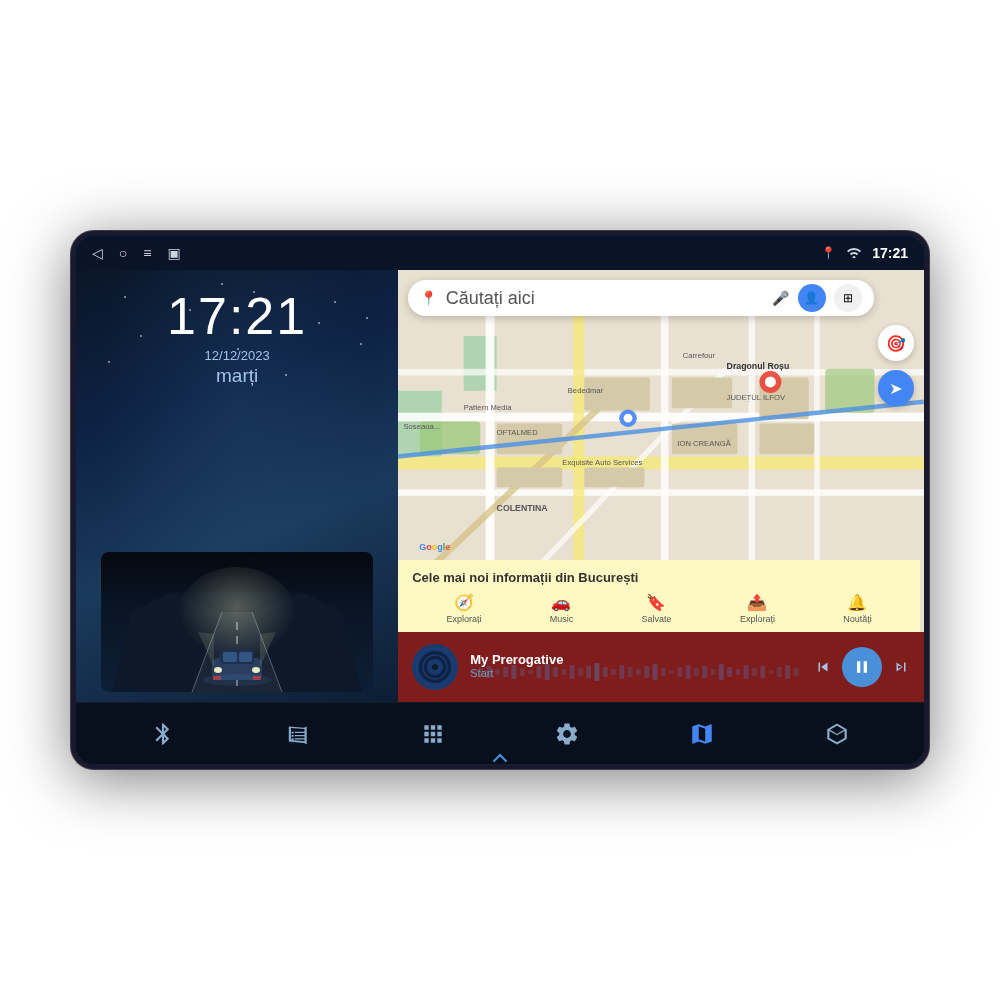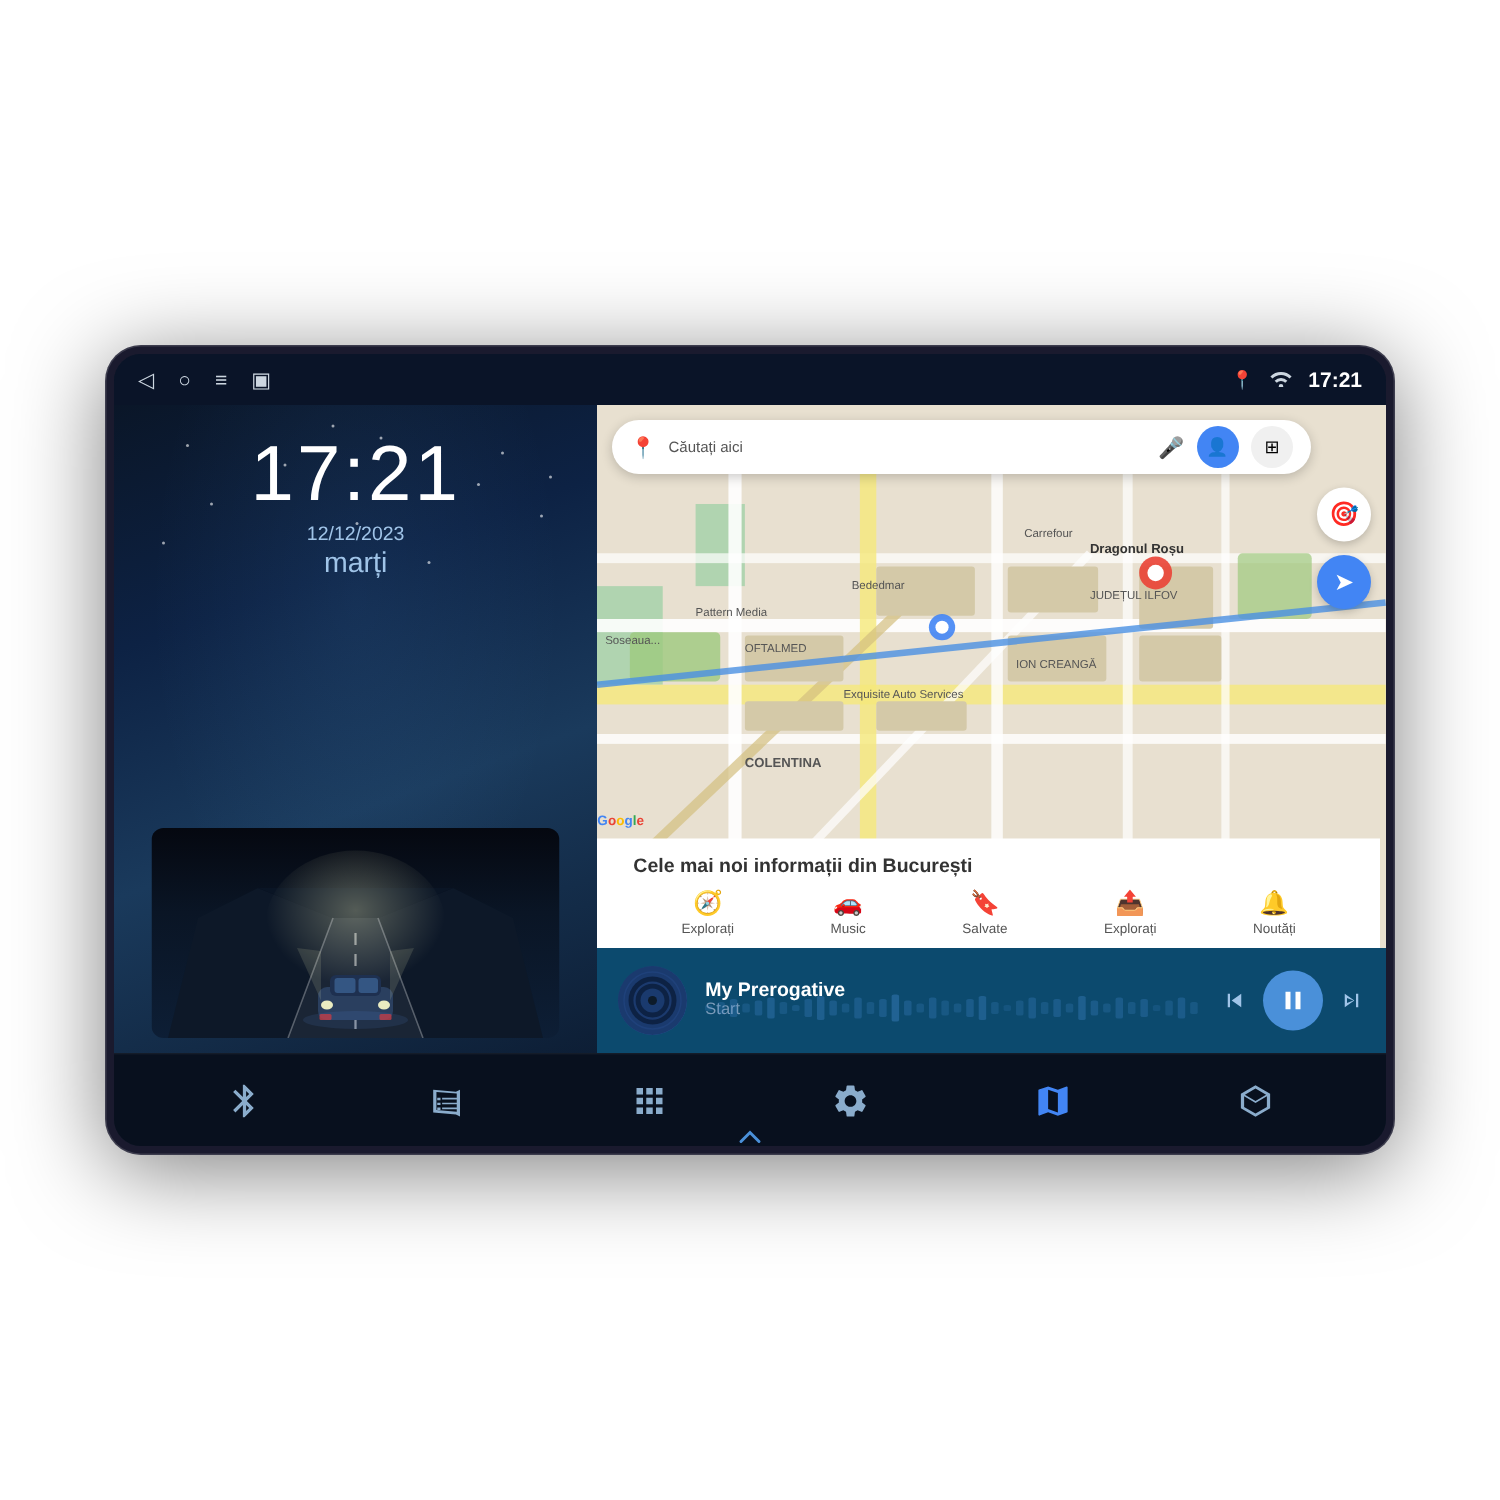--- a/index.html
+++ b/index.html
@@ -195,21 +195,21 @@
       align-items: center;
       padding: 0 12px;
       gap: 8px;
       z-index: 10;
       box-shadow: 0 2px 8px rgba(0,0,0,0.2);
     }
 
     .map-search-text {
       flex: 1;
       color: #555;
-      font-size: 10px;
+      font-size: 18px;
     }
 
     .map-search-icons {
       display: flex;
       gap: 8px;
       align-items: center;
     }
 
     .map-icon-circle {
       width: 28px;
@@ -241,22 +241,22 @@
 
     .map-btn-location { top: 55px; }
     .map-btn-navigate { top: 100px; background: #4285f4; color: #fff; }
 
     
     .map-info-bar {
       position: absolute;
       bottom: 0;
       left: 0;
       right: 4px;
-      background: #ffffff;
-      padding: 10px 24px 8px;
+      background: #fef9c3;
+      padding: 10px 14px 8px;
     }
 
     .map-info-title {
       font-size: 13px;
       font-weight: 600;
       color: #333;
       margin-bottom: 8px;
     }
 
     .map-nav-tabs {
@@ -279,21 +279,21 @@
 
     .map-nav-tab-label {
       font-size: 9px;
       color: #555;
       text-align: right;
     }
 
     
     .music-section {
       height: 70px;
-      background: #0c4a6e;
+      background: #7f1d1d;
       display: flex;
       align-items: center;
       padding: 0 14px;
       gap: 12px;
       flex-shrink: 0;
     }
 
     .music-album-art {
       width: 46px;
       height: 46px;
@@ -389,21 +389,21 @@
       height: 44px;
       display: flex;
       align-items: center;
       justify-content: center;
       cursor: pointer;
     }
 
     .google-logo {
       position: absolute;
       bottom: 80px;
-      left: 0;
+      left: 21px;
       font-size: 9px;
       color: #666;
       z-index: 5;
     }
 
     
     .star-dot {
       position: absolute;
       width: 2px;
       height: 2px;

